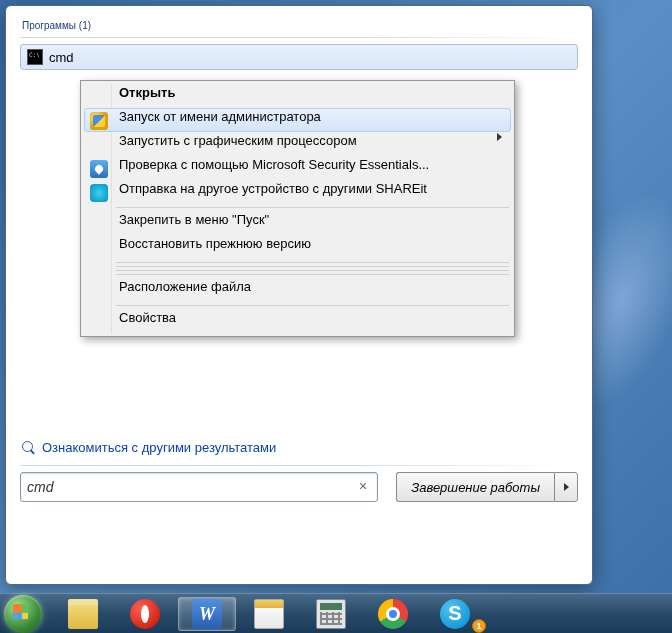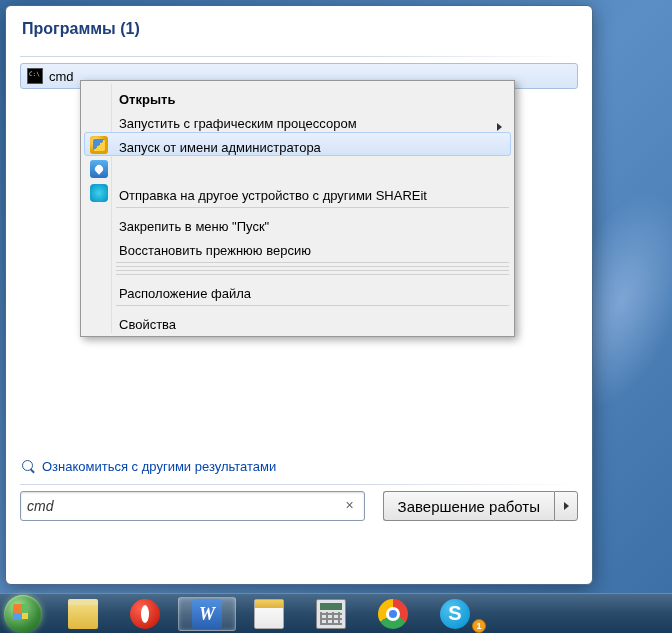--- a/index.html
+++ b/index.html
@@ -21,24 +21,23 @@
     width: 588px; height: 580px;
     background: #fff;
     border: 1px solid #4a6a8a;
     border-radius: 6px;
     box-shadow: 0 4px 20px rgba(0,0,0,0.4);
     padding: 14px 14px 10px 14px;
   }
   
   .section-header {
     color: #1e3f7a;
-    font-size: 16px;
-    margin-bottom: 18px;
+    font-size: 10px;
+    margin-bottom: 6px;
     padding: 0 2px;
-    font-weight: bold;
   }
   .section-line {
     height: 1px;
     background: linear-gradient(to right, #d0d8e8 0%, #d0d8e8 60%, transparent 100%);
     margin-bottom: 6px;
   }
   
   .result-item {
     display: flex;
     align-items: center;
@@ -134,24 +133,25 @@
   .shutdown {
     display: flex;
     height: 30px;
   }
   .shutdown-main {
     background: linear-gradient(#f8f8f8, #e4e4e4);
     border: 1px solid #8a8a8a;
     border-right: none;
     border-radius: 3px 0 0 3px;
     padding: 0 14px;
-    font-size: 15px;
-    display: flex;
-    align-items: center;
-    cursor: pointer;
+    font-size: 13px;
+    display: flex;
+    align-items: center;
+    cursor: pointer;
+    font-style: italic;
   }
   .shutdown-arrow {
     background: linear-gradient(#f8f8f8, #e4e4e4);
     border: 1px solid #8a8a8a;
     border-radius: 0 3px 3px 0;
     width: 24px;
     display: flex;
     align-items: center;
     justify-content: center;
     cursor: pointer;
@@ -182,21 +182,21 @@
   .cm-gutter {
     position: absolute;
     left: 0; top: 0; bottom: 0;
     width: 28px;
     background: #f0f0f0;
     border-right: 1px solid #e0e0e0;
   }
   .cm-item {
     position: relative;
     display: flex;
-    align-items: flex-end;
+    align-items: flex-start;
     height: 24px;
     padding-left: 34px;
     padding-right: 20px;
     cursor: default;
     border: 1px solid transparent;
     border-radius: 3px;
   }
   .cm-item.bold { font-weight: bold; }
   .cm-item.hover {
     background: linear-gradient(#e8f0fc, #d4e4f8);
@@ -333,30 +333,31 @@
     </div>
   </div>
 </div>
 
 <div class="context-menu">
   <div class="cm-inner" id="cm-inner">
     <div class="cm-gutter"></div>
   <div class="cm-item bold">
         <span>Открыть</span>
       </div>
-      <div class="cm-item">
-        <span>Запустить с графическим процессором</span>
-        <span class="cm-sub"></span>
-      </div>
       <div class="cm-item hover">
         <span class="cm-icon ico-shield"></span>
         <span>Запуск от имени администратора</span>
       </div>
       <div class="cm-item">
+        <span>Запустить с графическим процессором</span>
+        <span class="cm-sub"></span>
+      </div>
+      <div class="cm-item">
         <span class="cm-icon ico-mse"></span>
+        <span>Проверка с помощью Microsoft Security Essentials...</span>
       </div>
       <div class="cm-item">
         <span class="cm-icon ico-shareit"></span>
         <span>Отправка на другое устройство с другими SHAREit</span>
       </div>
       <div class="cm-sep"></div>
       <div class="cm-item">
         <span>Закрепить в меню "Пуск"</span>
       </div>
       <div class="cm-item">

